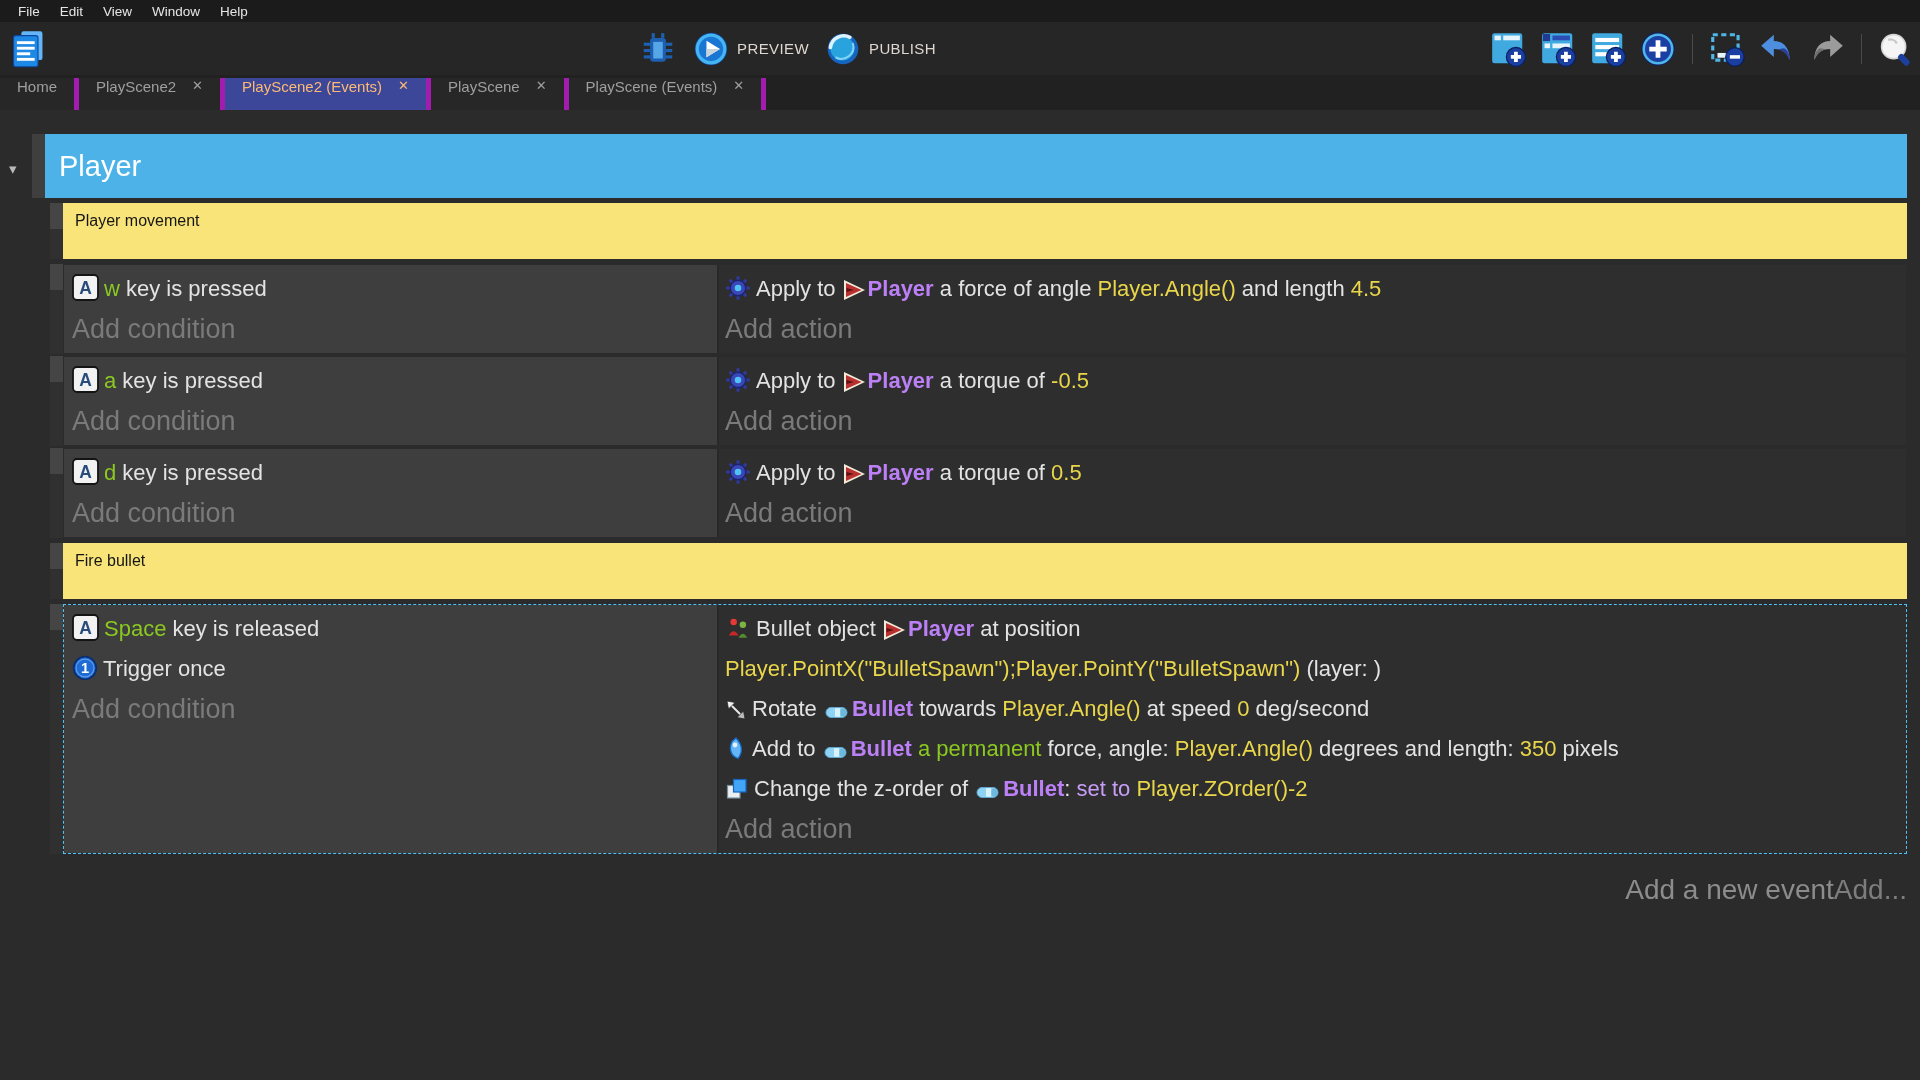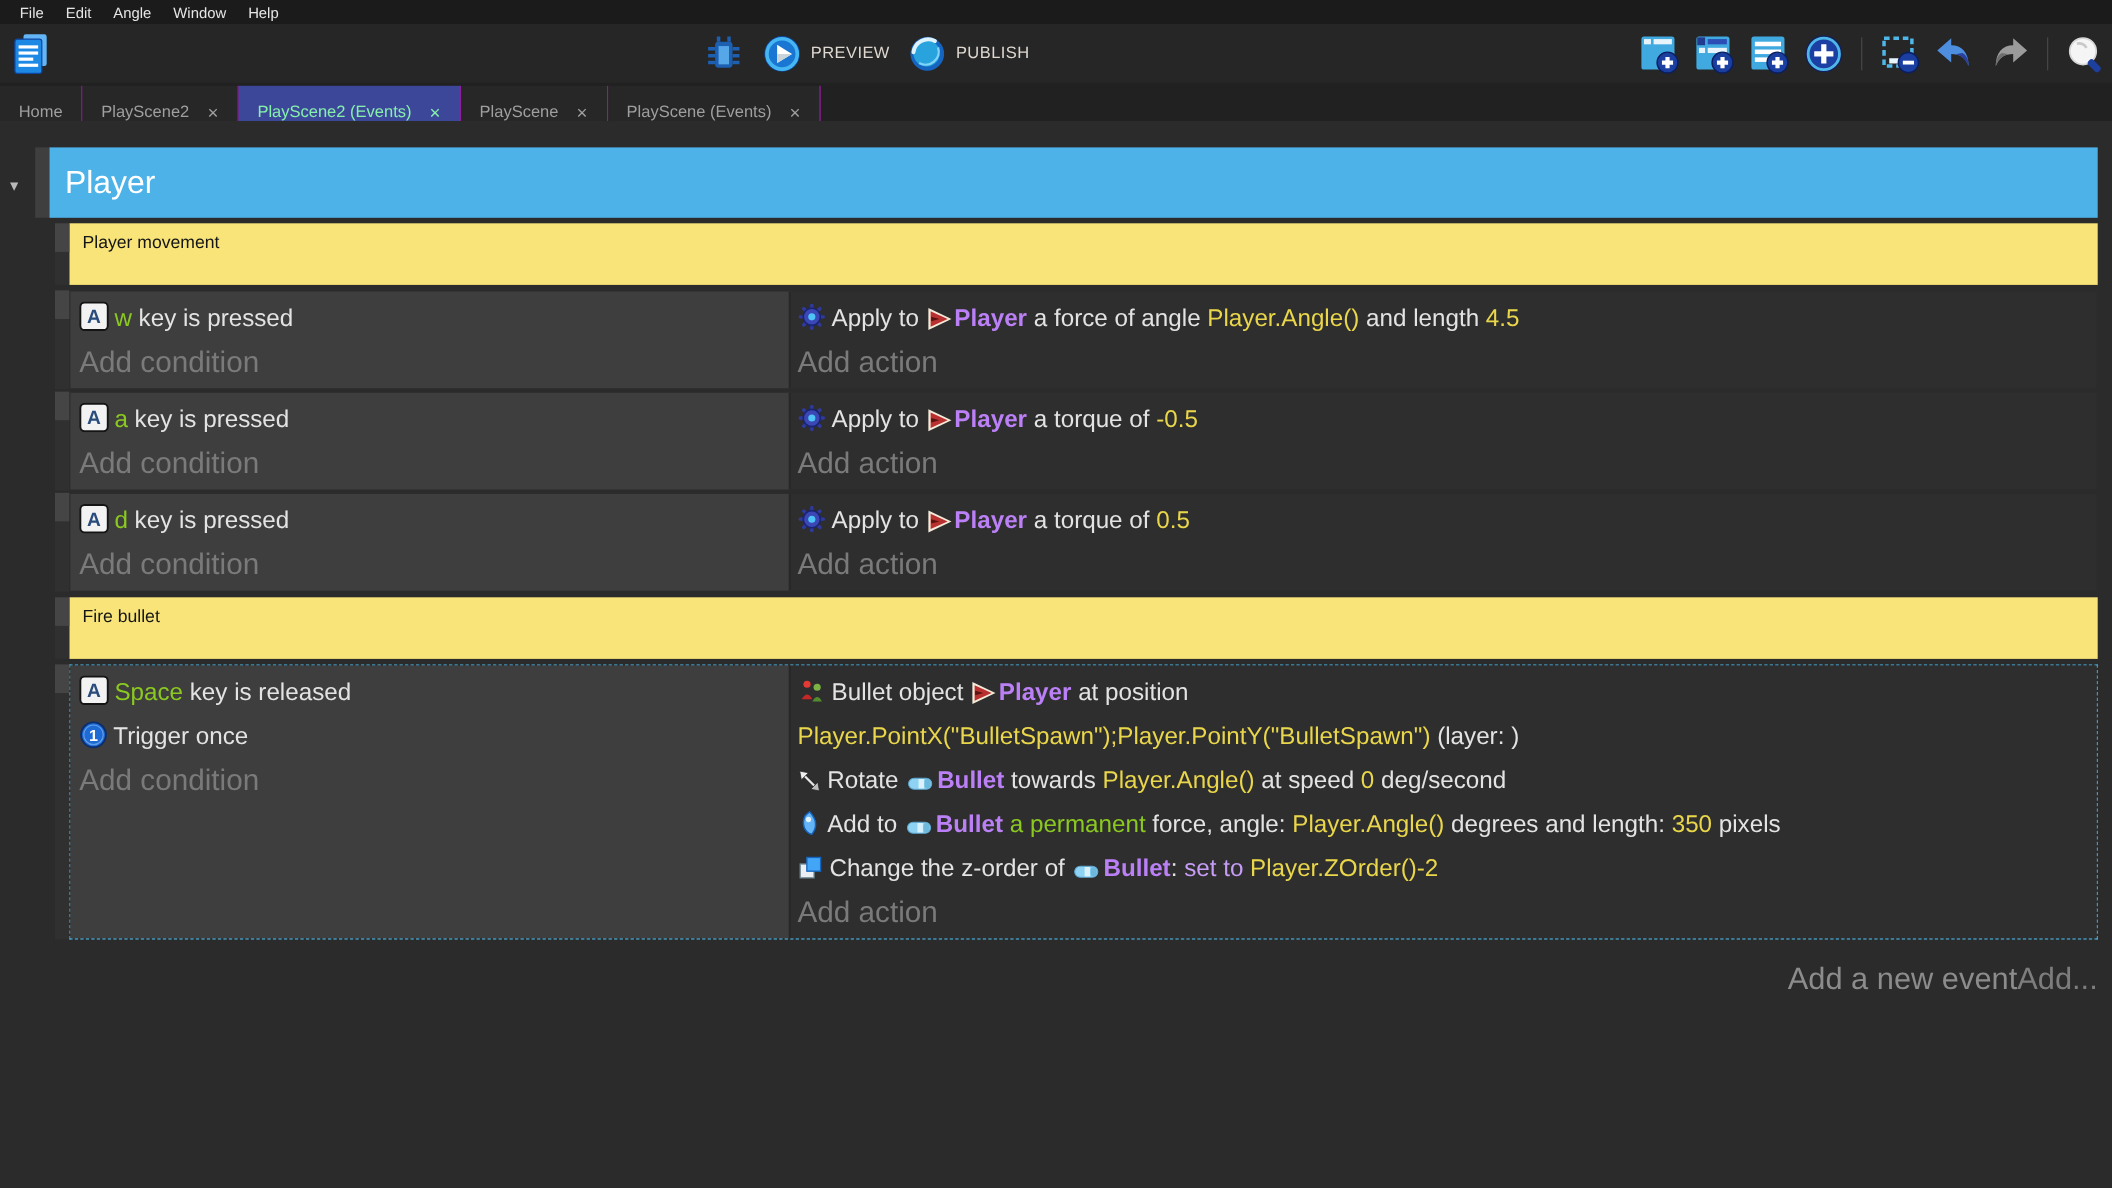--- a/index.html
+++ b/index.html
@@ -16,23 +16,23 @@
   .tb-left { margin-left:8px; width:40px; height:44px; display:flex; align-items:center; justify-content:center; }
   .tb-center { position:absolute; left:636px; top:0; height:53px; display:flex; align-items:center; gap:10px; }
   .tb-right { position:absolute; right:2px; top:0; height:53px; display:flex; align-items:center; gap:6px; }
   .tb-btn { display:flex; align-items:center; gap:8px; padding:1px 3px; cursor:pointer; }
   .tb-label { color:#ded8d0; font-size:15px; letter-spacing:.4px; }
   .tb-sep { width:1px; height:30px; background:#4a4a4a; margin:0 6px; }
   .tb-icon { display:inline-flex; }
 
   
   .tabbar { height:35px; background:#212121; display:flex; align-items:flex-end; }
-  .tab { height:32px; display:flex; align-items:flex-end; gap:16px; padding:0 17px;
-         background:#272727; border-right:1px solid #a21caf; color:#9f9f9f; font-size:15px; cursor:pointer; }
-  .tab.active { background:var(--tab-active,#3c4799); color:#86efac; }
+  .tab { height:32px; display:flex; align-items:flex-start; gap:16px; padding:0 17px;
+         background:#272727; border-right:5px solid #a21caf; color:#9f9f9f; font-size:15px; cursor:pointer; }
+  .tab.active { background:var(--tab-active,#3c4799); color:#fdba74; }
   .tab-close { font-size:13px; color:inherit; }
 
   
   .sheet { position:relative; height:970px; padding-top:24px; }
   .collapse { position:absolute; left:9px; top:50px; color:#b9b9b9; font-size:15px; cursor:pointer; }
   .group-row { display:flex; margin:0 13px 0 32px; height:64px; }
   .group-gutter { width:13px; background:#3f3f3f; }
   .group-bar { flex:1; background:var(--accent-blue,#4cb2e8); color:#fff; font-size:29px;
                display:flex; align-items:center; padding-left:14px; cursor:pointer; }
 
@@ -64,21 +64,21 @@
             font-size:28px; color:#8c8c8c; }
   .footer .add-dots { color:#7d7d7d; }
 </style>
 </head>
 <body>
 
 <div class="app">
   <div class="menubar">
       <div class="mi">File</div>
       <div class="mi">Edit</div>
-      <div class="mi">Angle</div>
+      <div class="mi">View</div>
       <div class="mi">Window</div>
       <div class="mi">Help</div>
     </div>
 
   <div class="toolbar">
     <div class="tb-left tb-btn">
         <span class="tb-icon">
           <svg width="34" height="40" viewBox="0 0 30 36">
             <rect x="9" y="2" width="19" height="26" rx="2" fill="#64b5f6"></rect>
             <rect x="2" y="6" width="22" height="28" rx="2" fill="#1e88e5" stroke="#0d47a1"></rect>

